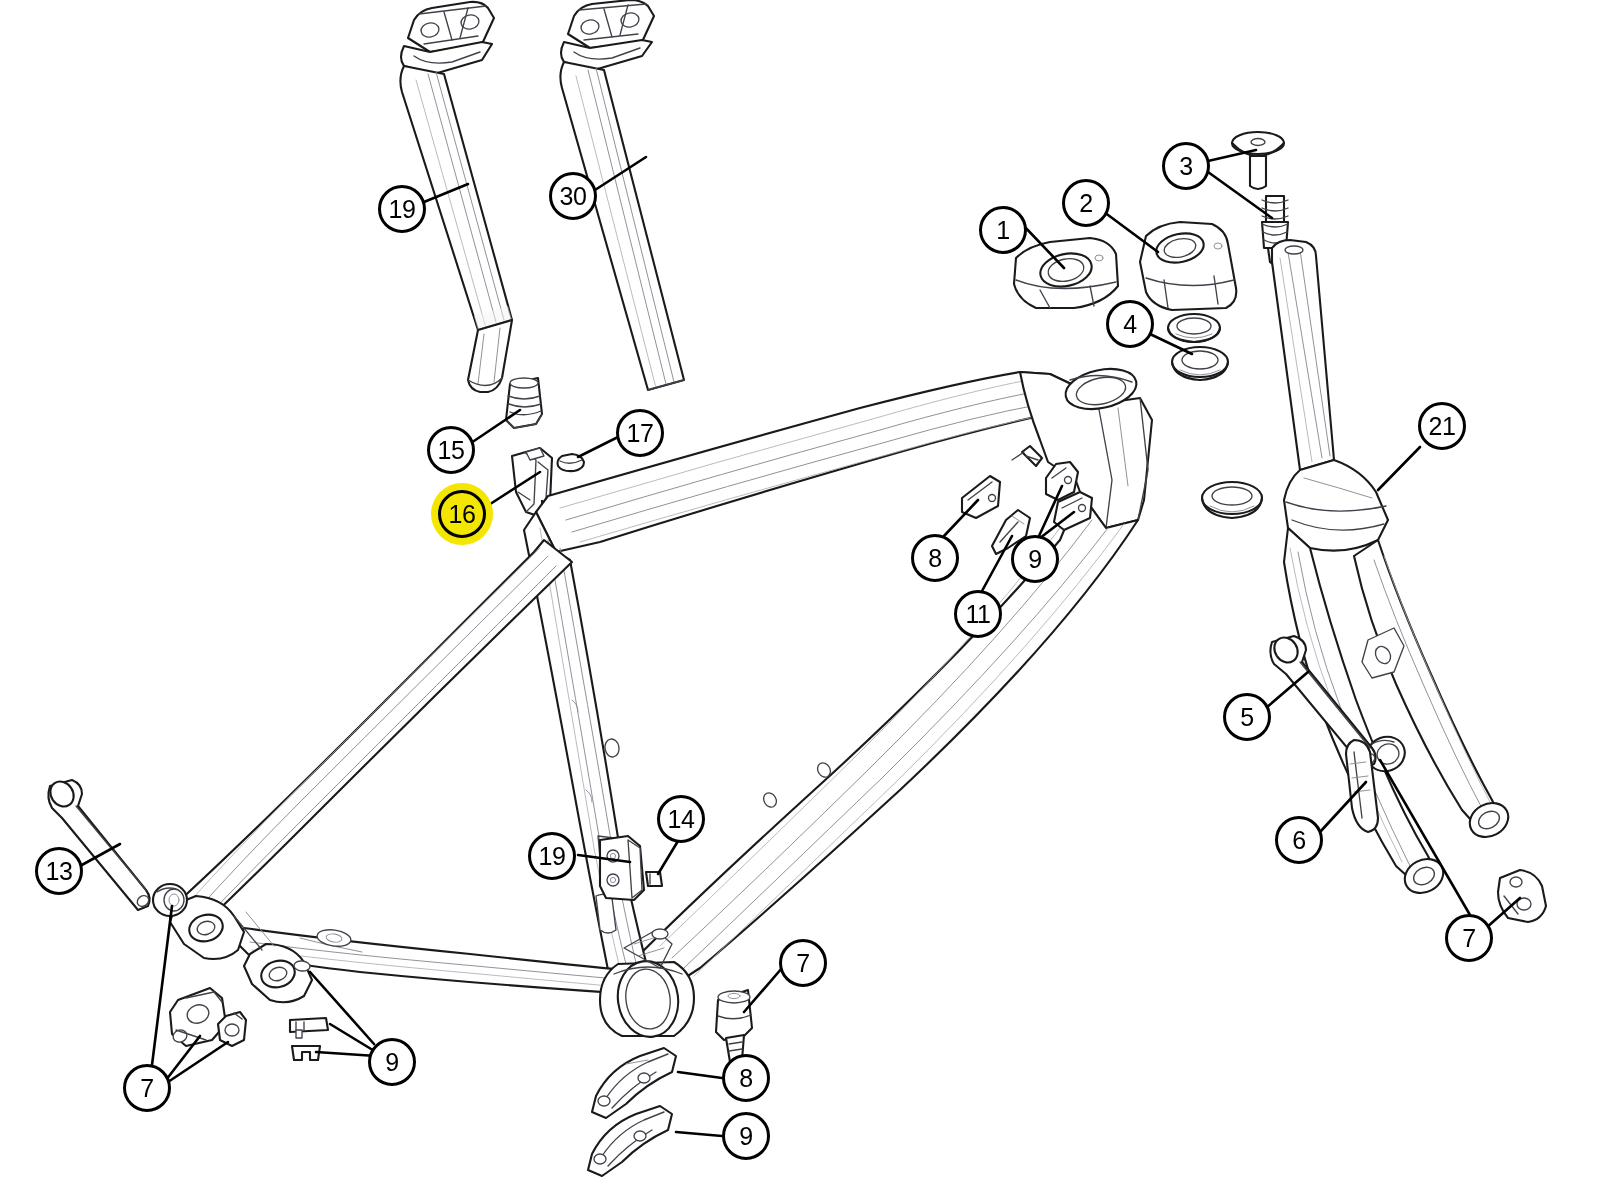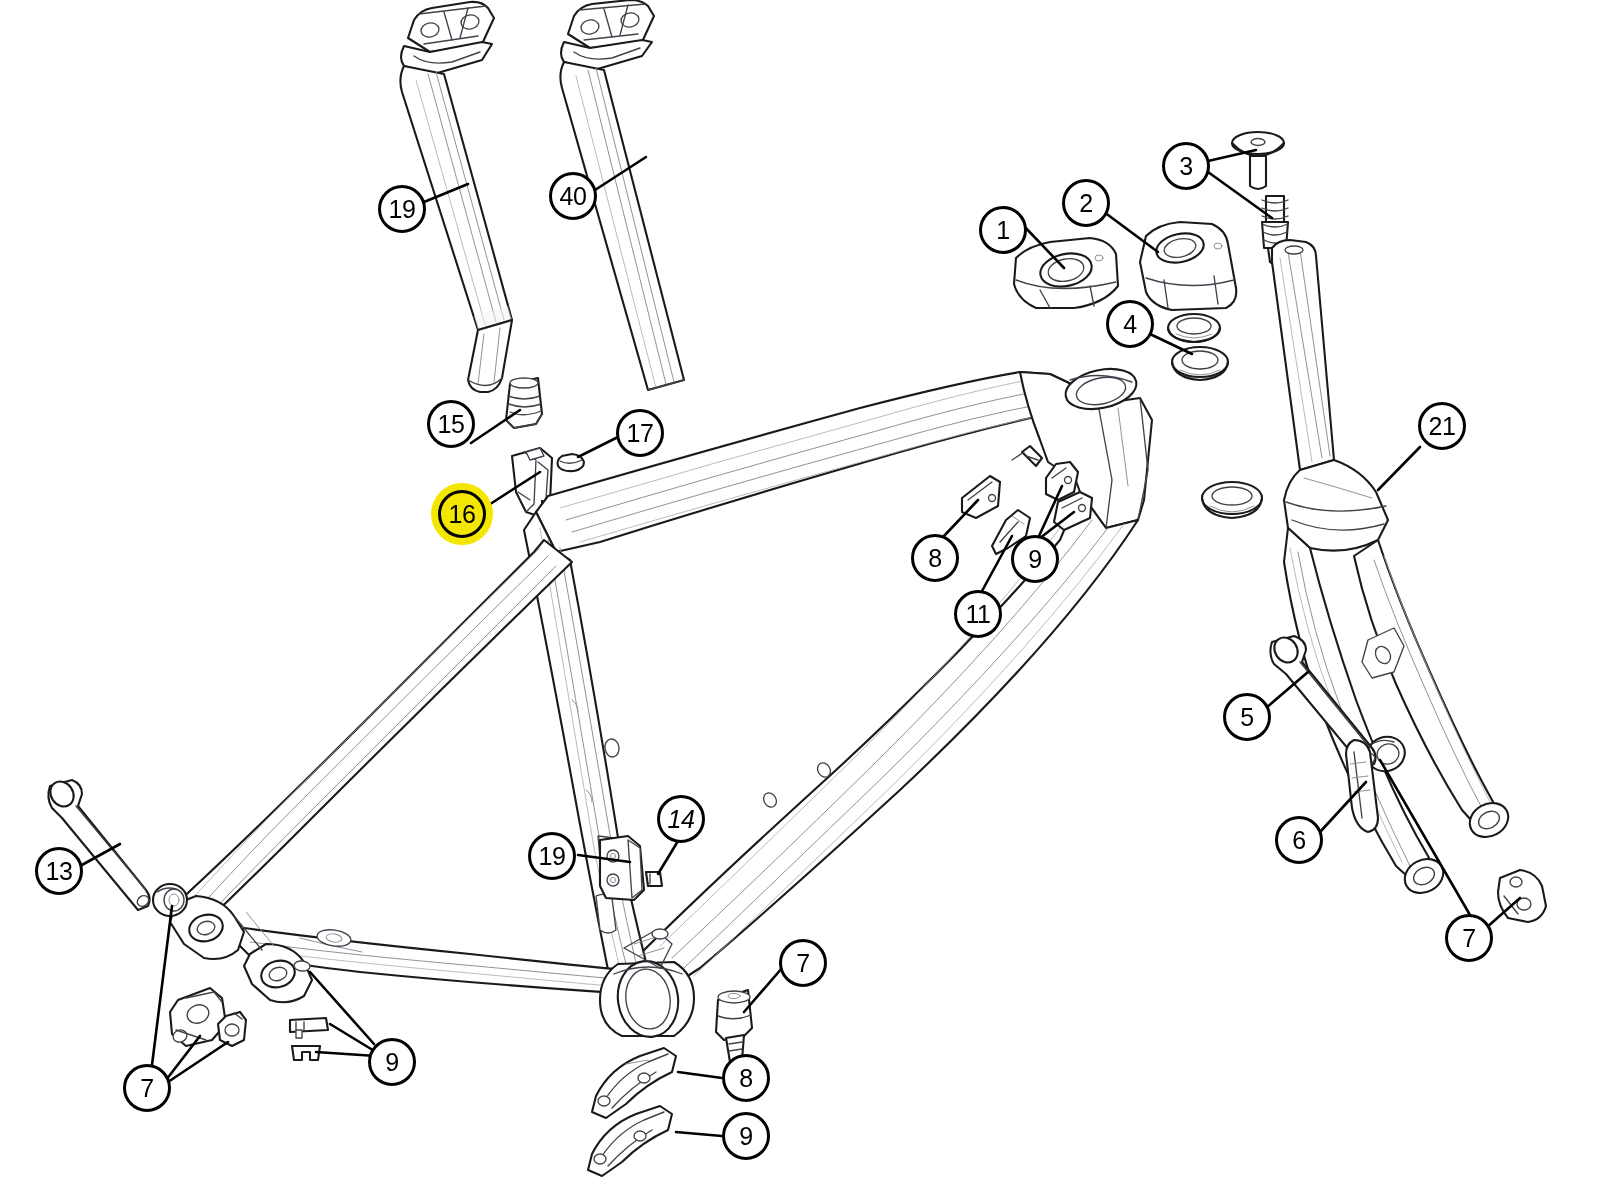--- a/index.html
+++ b/index.html
@@ -496,25 +496,25 @@
     <div class="num">11</div>
   </div>
   <div class="callout" style="left:147px;top:1088px;">
     <div class="ring"></div>
     <div class="num">7</div>
   </div>
   <div class="callout" style="left:59px;top:871px;text-decoration:underline;">
     <div class="ring"></div>
     <div class="num">13</div>
   </div>
-  <div class="callout" style="left:681px;top:819px;font-style:italic;">
+  <div class="callout" style="left:681px;top:819px;">
     <div class="ring"></div>
     <div class="num">14</div>
   </div>
-  <div class="callout" style="left:451px;top:424px;">
+  <div class="callout" style="left:451px;top:450px;">
     <div class="ring"></div>
     <div class="num">15</div>
   </div>
   <div class="callout hl" style="left:462px;top:514px;">
     <div class="hlblob"></div>
     <div class="ring"></div>
     <div class="num">16</div>
   </div>
   <div class="callout" style="left:640px;top:433px;">
     <div class="ring"></div>
@@ -523,21 +523,21 @@
   <div class="callout" style="left:552px;top:856px;">
     <div class="ring"></div>
     <div class="num">19</div>
   </div>
   <div class="callout" style="left:402px;top:209px;">
     <div class="ring"></div>
     <div class="num">19</div>
   </div>
   <div class="callout" style="left:573px;top:196px;">
     <div class="ring"></div>
-    <div class="num">40</div>
+    <div class="num">30</div>
   </div>
   <div class="callout" style="left:1442px;top:426px;">
     <div class="ring"></div>
     <div class="num">21</div>
   </div>
 
   <div class="callout" style="left:746px;top:1078px;">
     <div class="ring"></div>
     <div class="num">8</div>
   </div>

